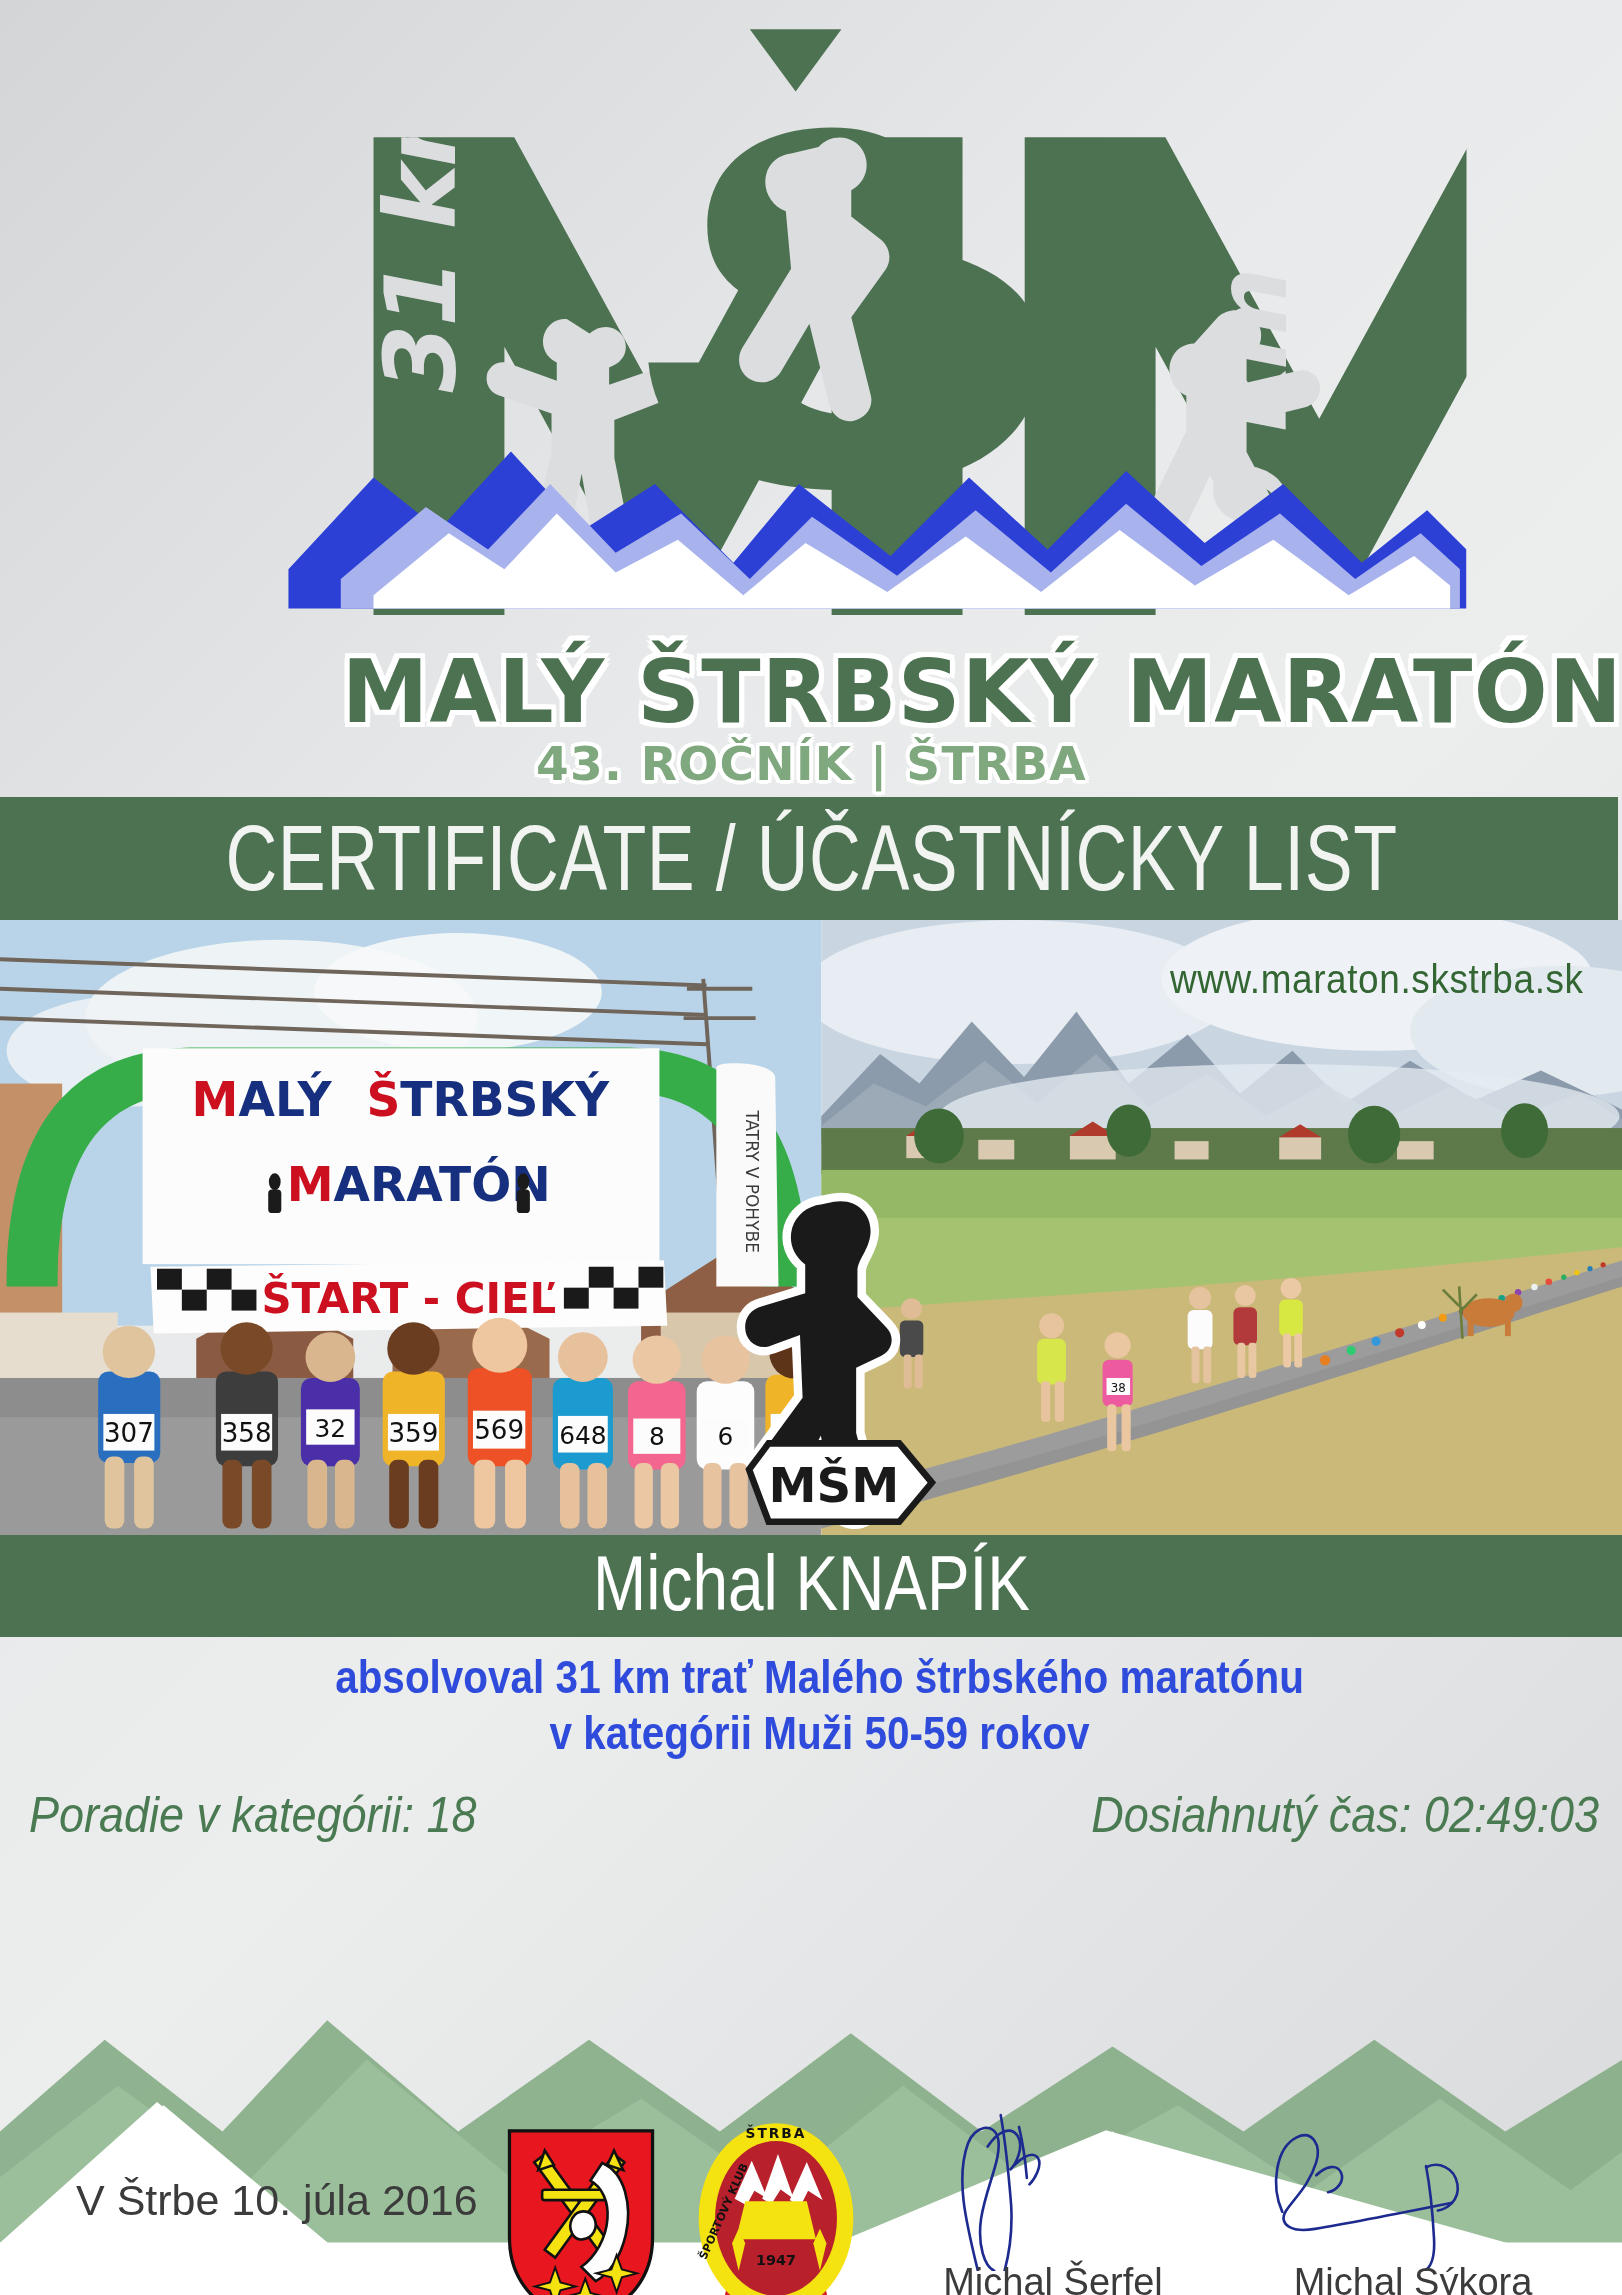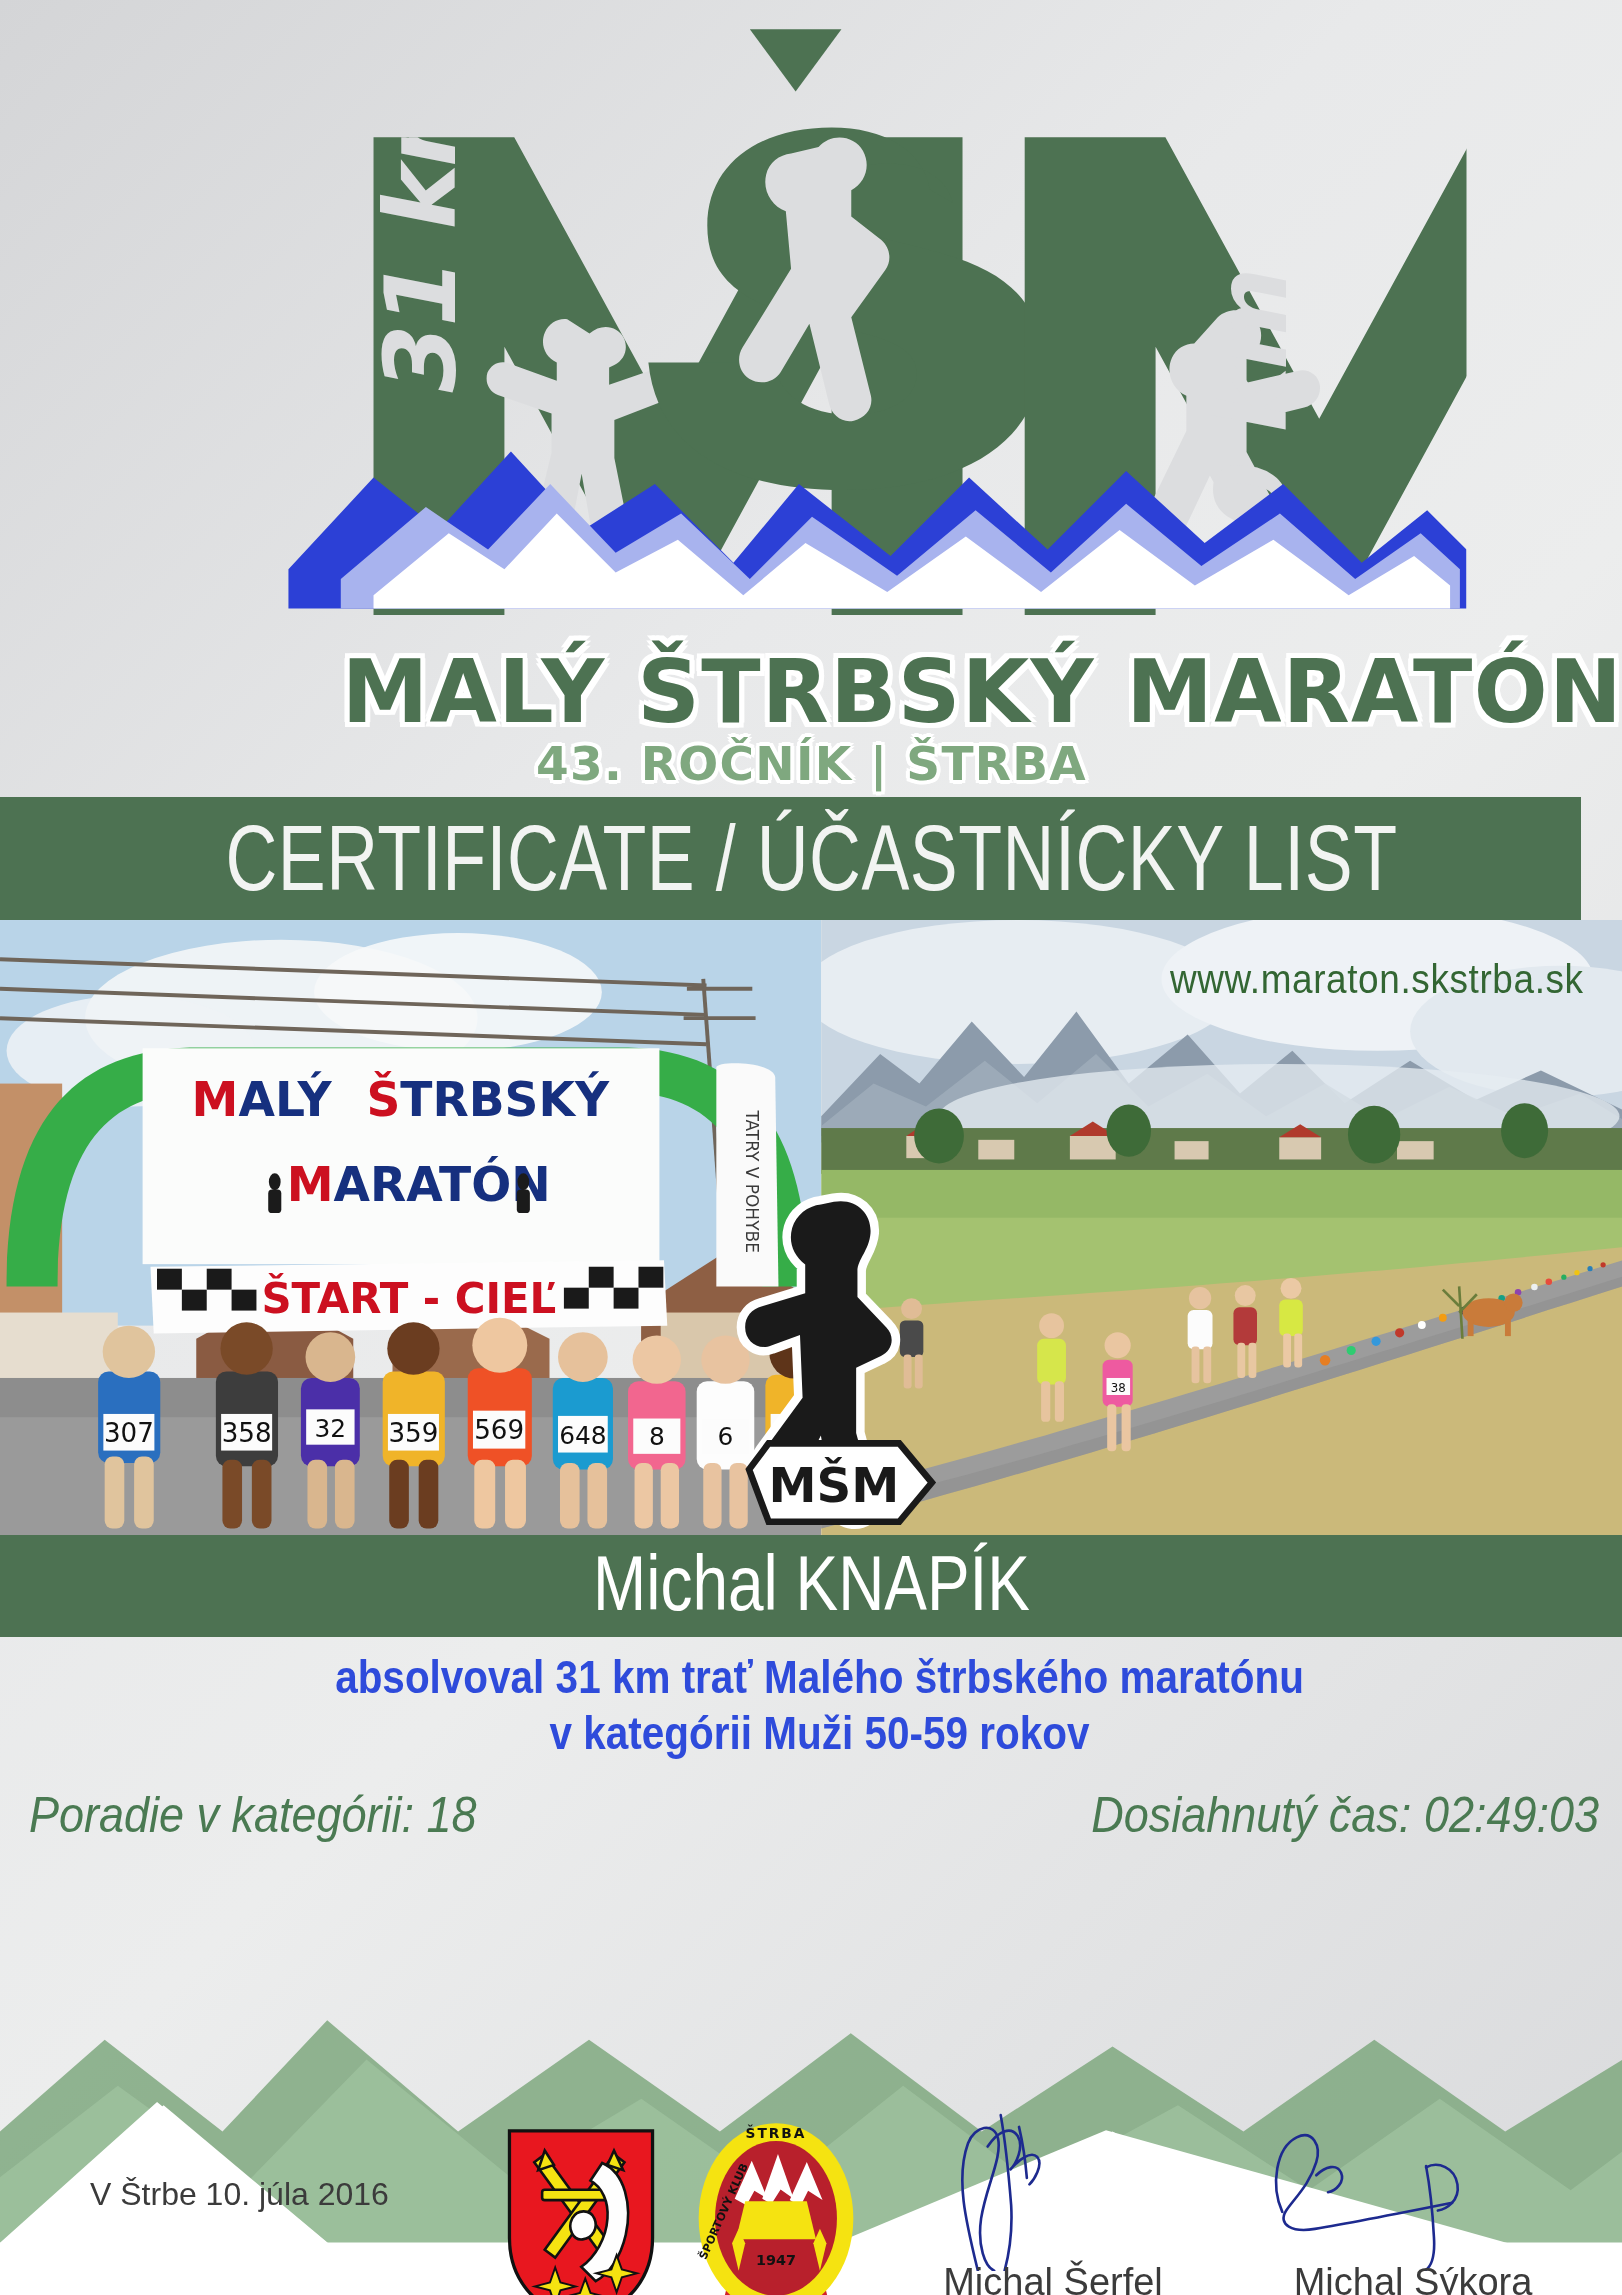--- a/index.html
+++ b/index.html
@@ -21,21 +21,21 @@
         0 -5.2px 0 #fff, 0 5.2px 0 #fff, -5.2px 0 0 #fff, 5.2px 0 0 #fff;
       white-space:nowrap;}
   .subtitle-line{position:absolute;left:0;top:710px;width:1623px;text-align:center;
       font-family:"DejaVu Sans",sans-serif;font-weight:bold;font-size:47px;
       letter-spacing:1.3px;color:#7fa87f;
       text-shadow:-3.3px -3.3px 0 #fff,3.3px -3.3px 0 #fff,-3.3px 3.3px 0 #fff,3.3px 3.3px 0 #fff,
         0 -3.9px 0 #fff,0 3.9px 0 #fff,-3.9px 0 0 #fff,3.9px 0 0 #fff;
       white-space:nowrap;}
 
   
-  .cert-band{position:absolute;left:0;top:797px;width:1581px;height:123px;background:#4d7252;}
+  .cert-band{position:absolute;left:0;top:797px;width:1581px;height:123px;background:#4d7252;padding-left:37px;}
   .cert-band-text{position:absolute;left:0;top:9.2px;width:1623px;text-align:center;
       color:#f2f4f2;font-family:"Liberation Sans",sans-serif;font-weight:normal;
       font-size:92px;letter-spacing:0.7px;transform:scaleX(0.78);transform-origin:center;
       white-space:nowrap;}
 
   
   .photos{position:absolute;left:0;top:920px;width:1623px;height:615px;overflow:hidden;}
   .photo-left{position:absolute;left:0;top:0;width:821px;height:649px;overflow:hidden;}
   .photo-right{position:absolute;left:821px;top:0;width:802px;height:615px;overflow:hidden;}
   .url-text{position:absolute;right:39px;top:36px;color:#336633;font-size:41px;
@@ -55,21 +55,21 @@
   .stats-row{position:absolute;left:4px;top:1786px;width:1623px;
       display:flex;justify-content:space-between;gap:196px;font-style:italic;}
   .stat{color:#4a7a52;font-size:50px;font-family:"Liberation Sans",sans-serif;
       transform:scaleX(0.9);transform-origin:center;white-space:nowrap;}
 
   
   .mtns{position:absolute;left:0;bottom:0;width:1623px;height:471px;}
 
   
   .footer{position:absolute;left:0;top:2035px;width:1623px;height:260px;}
-  .date-text{position:absolute;left:90px;top:141px;color:#3b3b3b;font-size:32px;
+  .date-text{position:absolute;left:76px;top:141px;color:#3b3b3b;font-size:43px;
       font-family:"Liberation Sans",sans-serif;white-space:nowrap;}
   .crest-strba{position:absolute;left:504px;top:92px;width:154px;height:196px;}
   .crest-sks{position:absolute;left:694px;top:85px;width:164px;height:213px;}
   .sig{position:absolute;top:85px;width:366px;height:216px;}
   .sig-a{left:870px;} .sig-b{left:1230px;}
   .sig-name{position:absolute;left:0;top:141px;width:366px;text-align:center;color:#3b3b3b;
       font-size:38px;font-family:"Liberation Sans",sans-serif;white-space:nowrap;}
   .sig-svg{position:absolute;left:0;top:-13px;}
 </style>
 </head>

